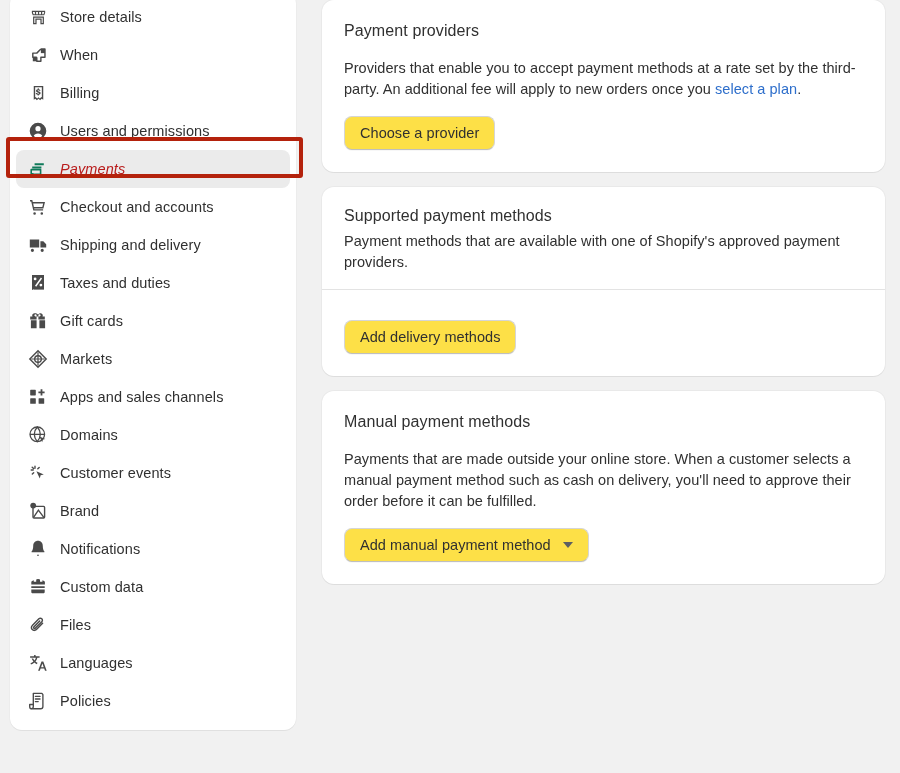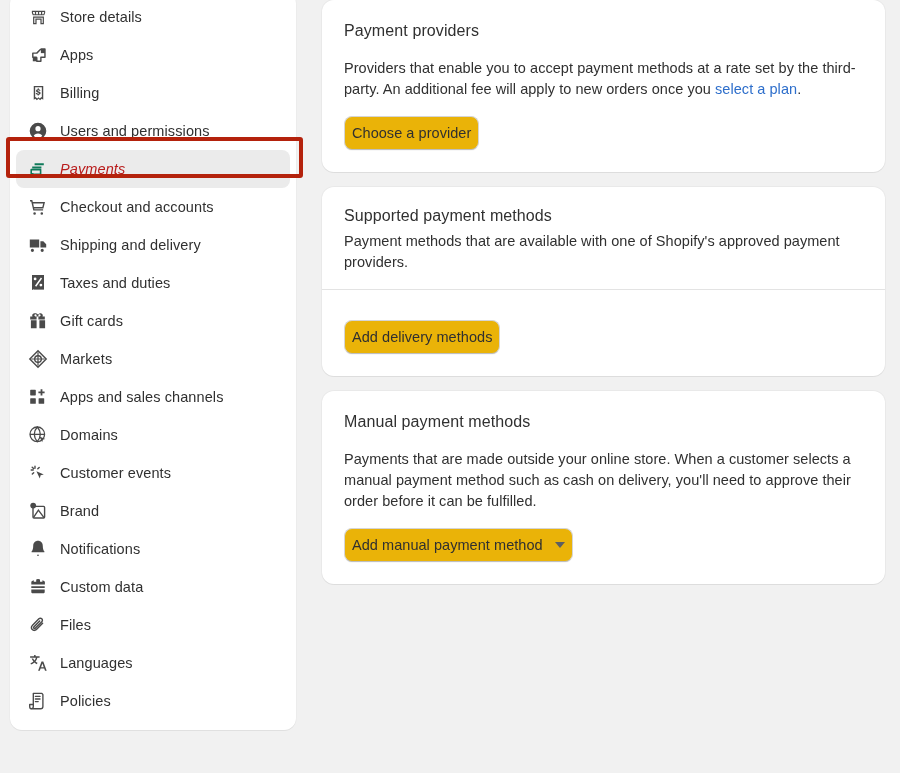--- a/index.html
+++ b/index.html
@@ -119,22 +119,22 @@
   }
   .link {
     color: #2d6ecb;
     cursor: pointer;
   }
   .btn {
     display: inline-flex;
     align-items: center;
     gap: 10px;
     height: 34px;
-    padding: 0 7px;
-    background: #eab308;
+    padding: 0 15px;
+    background: #fde047;
     border: 1px solid #d5d5d5;
     border-bottom-color: #bfbfbf;
     border-radius: 8px;
     font-size: 14.5px;
     color: #303030;
     letter-spacing: 0.05px;
     cursor: pointer;
     box-shadow: 0 1px 0 rgba(0,0,0,0.03);
     font-family: "Liberation Sans", sans-serif;
     white-space: nowrap;
@@ -165,21 +165,21 @@
           <span class="nav-label">Store details</span>
         </div>
         <div class="nav-item">
           <span class="nav-icon">
             <svg width="19" height="19" viewBox="0 0 20 20" fill="none" stroke="currentColor" stroke-width="1.5">
               <path d="M12.5 3.2h4.3v4.3M12.5 3.2L8.2 7.5H4v4.3h4.2M16.8 7.5v4.3h-4.3v4.3H8.2v-4.3" stroke-linejoin="round"></path>
               <rect x="4" y="11.8" width="4.2" height="4.3" fill="currentColor" stroke="none"></rect>
               <rect x="12.5" y="3.2" width="4.3" height="4.3" fill="currentColor" stroke="none"></rect>
             </svg>
           </span>
-          <span class="nav-label">Apps</span>
+          <span class="nav-label">When</span>
         </div>
         <div class="nav-item">
           <span class="nav-icon">
             <svg width="19" height="19" viewBox="0 0 20 20" fill="currentColor">
               <path d="M5 2h10v14.5l-1.7-1.1L11.7 17 10 15.4 8.3 17l-1.6-1.6L5 16.5V2zm1.5 1.5v10.6l.5-.3 1.6 1.5 1.4-1.3 1.4 1.3 1.6-1.5.5.3V3.5h-7zm3.8 1.2v.8c1 .1 1.7.7 1.8 1.6h-1.4c-.1-.3-.4-.5-.9-.5-.5 0-.8.2-.8.5 0 .3.2.4.9.6l.5.1c1.2.3 1.8.8 1.8 1.8 0 1-.7 1.6-1.9 1.8v.8H9.1v-.8c-1.1-.1-1.9-.8-2-1.8h1.5c.1.4.5.6 1.1.6.5 0 .9-.2.9-.5 0-.3-.2-.4-1-.6l-.5-.1c-1.1-.3-1.7-.8-1.7-1.8 0-1 .7-1.6 1.8-1.8v-.8h1.1z"></path>
             </svg>
           </span>
           <span class="nav-label">Billing</span>
         </div>
         <div class="nav-item">

